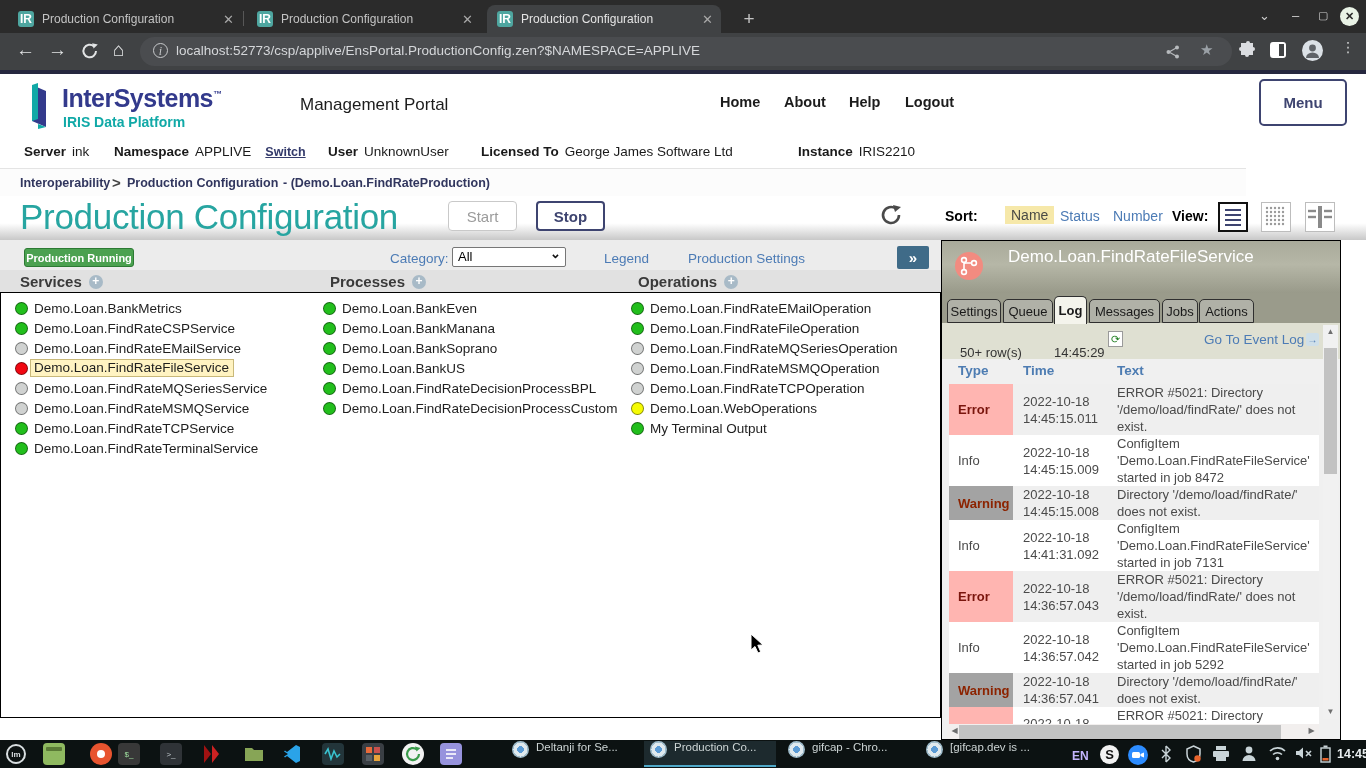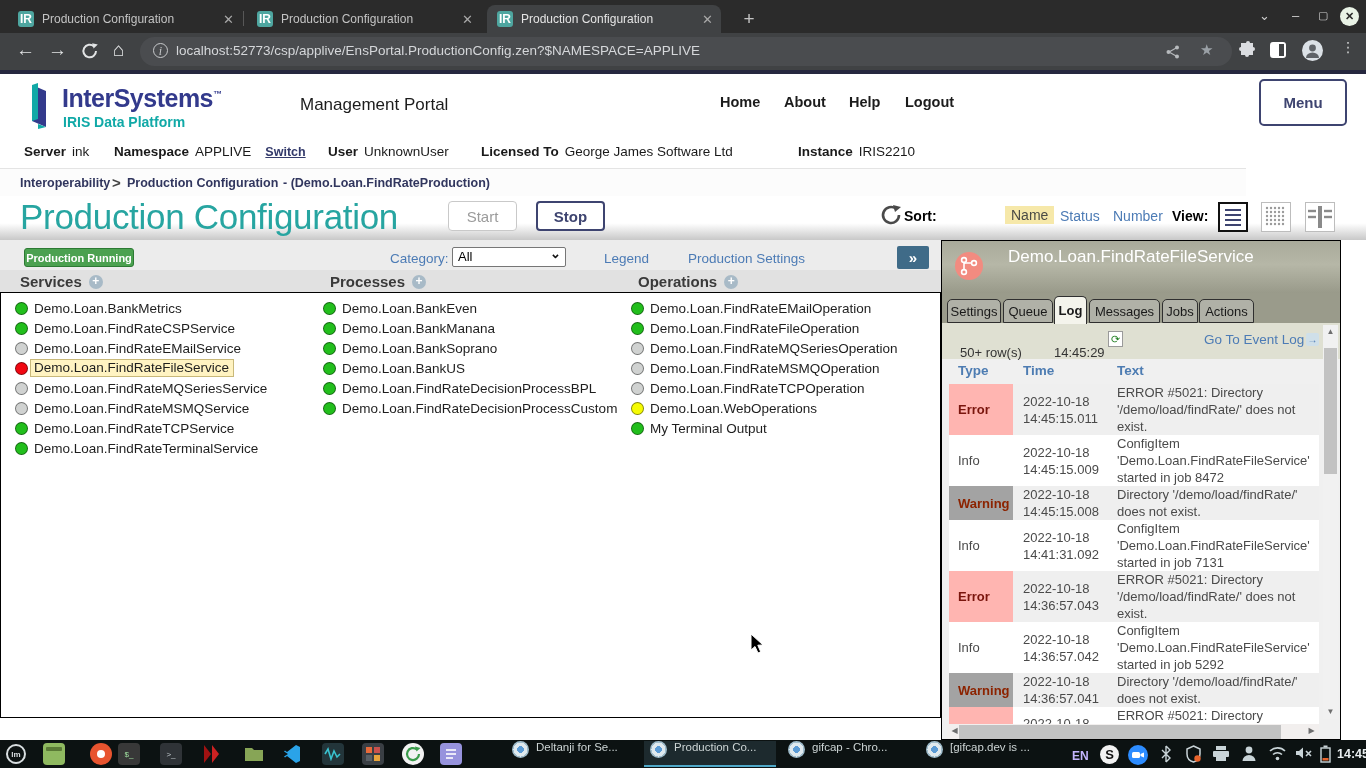--- a/index.html
+++ b/index.html
@@ -218,21 +218,21 @@
     </div>
 
     <div class="ribbon">
       <div class="page-title">Production Configuration</div>
       <div class="btn start-btn">Start</div>
       <div class="btn stop-btn">Stop</div>
       <svg class="abs" style="left:878px; top:6px" width="26" height="26" viewBox="0 0 26 26">
         <path d="M21 13 a8 8 0 1 1 -3 -6.2" stroke="#4a4a4a" stroke-width="2.6" fill="none"></path>
         <polygon points="15,3 23,5 17,10" fill="#4a4a4a"></polygon>
       </svg>
-      <div class="sortlbl" style="left:904px">Sort:</div>
+      <div class="sortlbl" style="left:945px">Sort:</div>
       <div id="sortopts">
           <div class="sortopt sel" style="left: 1005px;">Name</div>
           <div class="sortopt" style="left: 1060px;">Status</div>
           <div class="sortopt" style="left: 1113px;">Number</div>
         </div>
       <div class="sortlbl" style="left:1172px">View:</div>
       <div class="viewbox vb1" style="left:1218px">
         <svg width="26" height="26" viewBox="0 0 26 26">
             <g stroke="#3e4470" stroke-width="2">
               <line x1="5" y1="6" x2="21" y2="6"></line>

